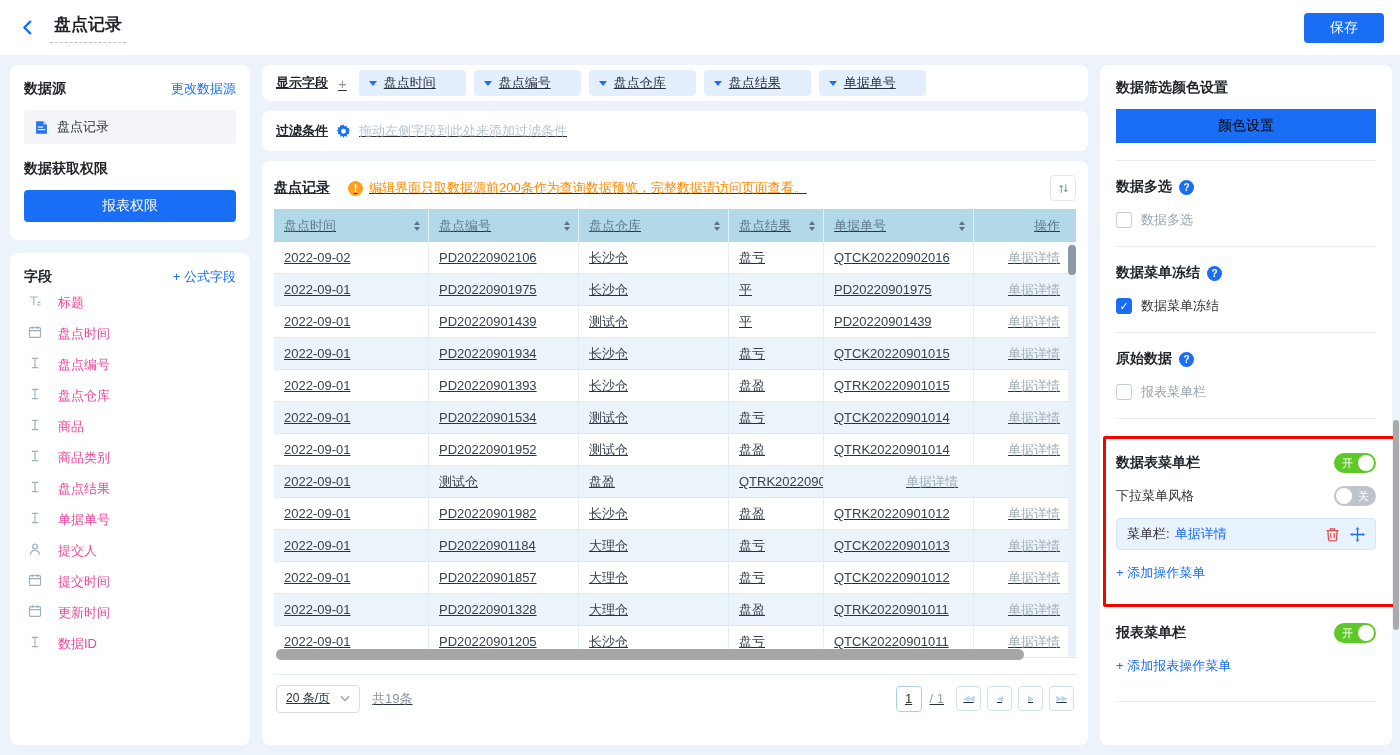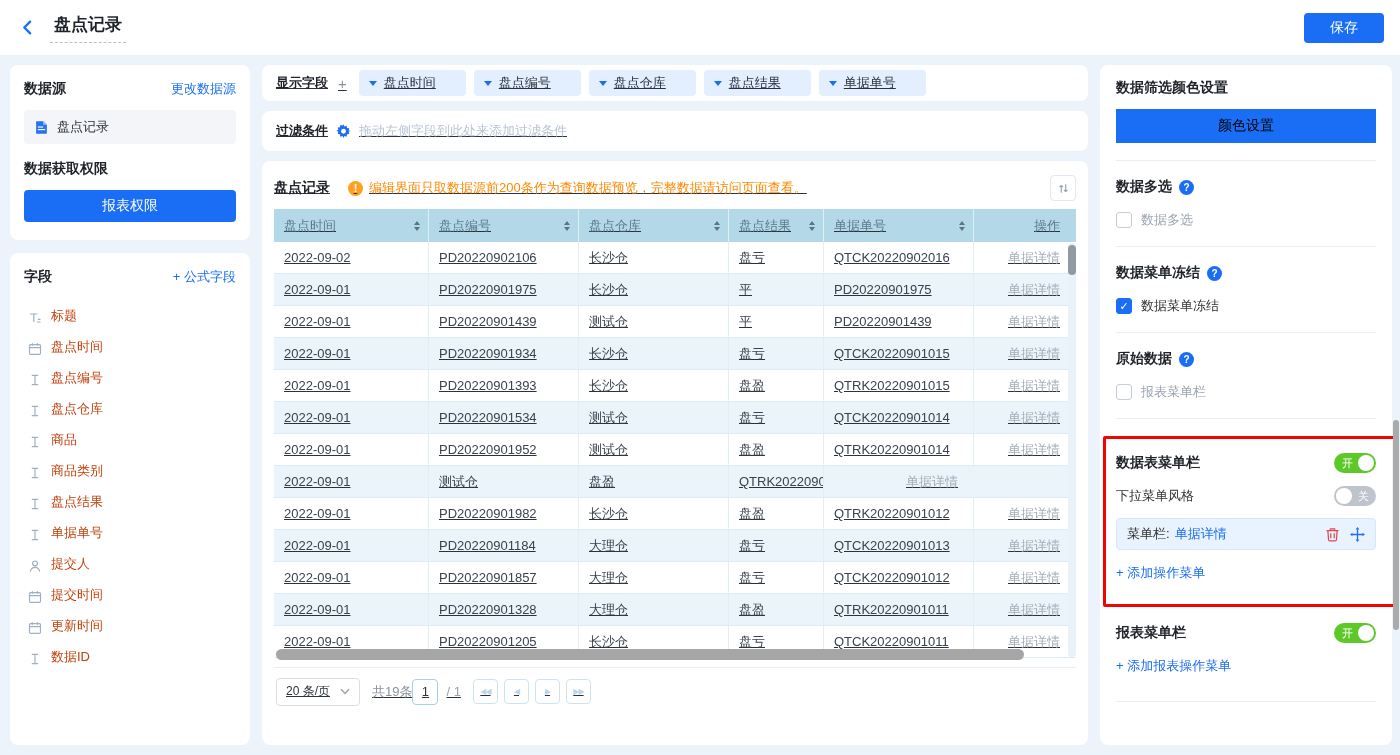--- a/index.html
+++ b/index.html
@@ -21,21 +21,21 @@
 .col-left { width:240px; display:flex; flex-direction:column; gap:13px; flex:none; }
 .ds-card { padding:15px 14px 18px 14px; }
 .row-between { display:flex; align-items:center; justify-content:space-between; }
 .sec-title { font-size:14px; font-weight:700; color:#1f2329; }
 .blue-link { color:var(--accent); font-size:13px; cursor:pointer; text-decoration:none; }
 .ds-item { margin-top:12px; background:#f3f5f8; border-radius:4px; height:34px; display:flex; align-items:center; gap:8px; padding:0 10px; cursor:pointer; }
 .perm-title { margin-top:16px; }
 .perm-btn { margin-top:12px; width:100%; height:32px; background:var(--accent); color:#fff; border:none; border-radius:4px; font-size:14px; cursor:pointer; font-family:inherit; }
 .fields-card { flex:1; padding:15px 14px; overflow:hidden; }
 .field-list { margin-top:8px; }
-.field-item { height:31px; display:flex; align-items:flex-end; gap:9px; padding-left:4px; cursor:grab; color:#c2410c; }
+.field-item { height:31px; display:flex; align-items:flex-start; gap:16px; padding-left:4px; cursor:grab; color:#ec4899; }
 .field-item svg { display:none; flex:none; }
 .field-item[data-icon-type="title-icon"]    svg[data-icon="title"],
 .field-item[data-icon-type="calendar-icon"] svg[data-icon="calendar"],
 .field-item[data-icon-type="text-icon"]     svg[data-icon="text"],
 .field-item[data-icon-type="person-icon"]   svg[data-icon="person"] { display:block; }
 
 .col-center { flex:1; display:flex; flex-direction:column; gap:10px; min-width:0;text-decoration:underline; }
 .chips-card { height:36px; flex:none; display:flex; align-items:center; gap:10px; padding:0 14px; }
 .chips-label { font-weight:600; color:#1f2329; }
 .plus-glyph { color:#8b95a1; font-size:15px; cursor:pointer; margin-right:2px; }
@@ -62,21 +62,21 @@
 .s-dn { width:0; height:0; border:3.5px solid transparent; border-top:4.5px solid #5c7482; display:block; }
 .tbody .trow { height:32px; border-bottom:1px solid #dcebf4; }
 .tbody .trow:nth-child(even) { background:#eaf4fa; }
 .td { display:flex; align-items:center; padding:0 10px; color:#39424e; border-right:1px solid #e2eef5; overflow:hidden; white-space:nowrap; }
 .td:last-child { border-right:none; justify-content:flex-end; padding-right:16px; }
 .action-link { color:#a3aeba; cursor:pointer; }
 .vscroll-track { position:absolute; top:34px; right:0; width:8px; height:414px; background:#e8f2f8; border-radius:4px; }
 .vscroll-thumb { position:absolute; top:2px; right:0; width:8px; height:30px; background:#8f99a3; border-radius:4px; cursor:pointer; }
 .hscroll { position:relative; height:11px; margin-top:-9px; z-index:3; flex:none; }
 .hscroll-thumb { position:absolute; left:2px; top:0; width:748px; height:11px; background:#a6a6a6; border-radius:6px; cursor:pointer; }
-.tfooter { border-top:1px solid #e8edf2; margin-top:7px; height:48px; flex:none; display:flex; align-items:center; padding:0 2px; }
+.tfooter { border-top:1px solid #e8edf2; margin-top:14px; height:48px; flex:none; display:flex; align-items:center; justify-content:space-between; padding:0 2px; }
 .tf-left { display:flex; align-items:center; gap:12px; }
 .psize { border:1px solid #d9dee4; border-radius:4px; height:28px; display:flex; align-items:center; gap:10px; padding:0 9px; font-size:12px; cursor:pointer; background:#fff; }
 .total-label { color:#8a929e; }
 .tf-right { display:flex; align-items:center; gap:6px; }
 .pagebox { width:26px; height:26px; border:1px solid #a9cfe3; border-radius:4px; display:flex; align-items:center; justify-content:center; background:#fff; color:#333; }
 .pcount { color:#9aa3ad; margin:0 6px 0 2px; }
 .pg-btn { width:25px; height:25px; border:1px solid #cfe3ef; border-radius:4px; background:#fff; display:flex; align-items:center; justify-content:center; cursor:pointer; }
 .pg-glyph { color:#b9d7e8; font-size:8px; letter-spacing:-1px; font-family:"DejaVu Sans", sans-serif; }
 
 .col-right { width:292px; flex:none; display:flex; flex-direction:column; }

